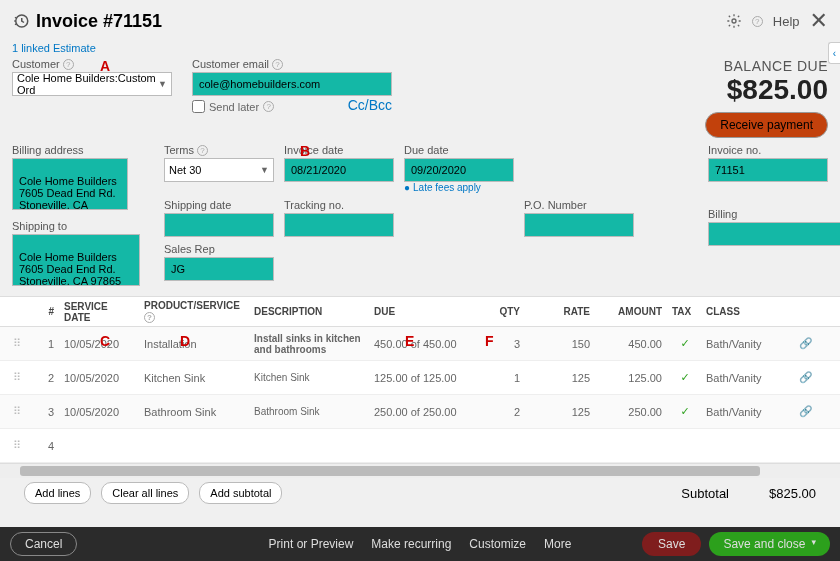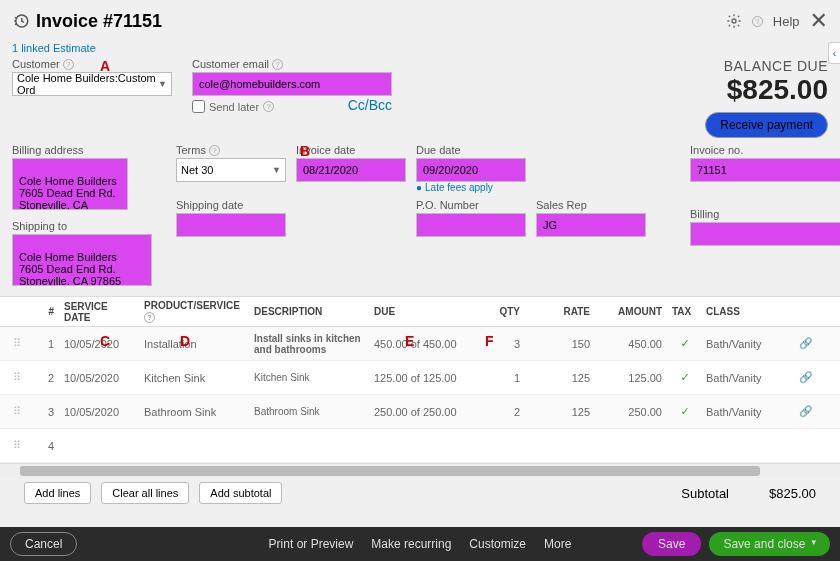--- a/index.html
+++ b/index.html
@@ -9,57 +9,57 @@
 .header-title svg { width: 18px; height: 18px; }
 .header-right { margin-left: auto; display: flex; align-items: center; gap: 10px; color: #555; font-size: 13px; }
 .header-right .close { font-size: 22px; font-weight: 300; cursor: pointer; }
 .linked { color: #0077c5; font-size: 11px; padding: 0 12px; cursor: pointer; }
 .ann { color: #c00; font-size: 14px; font-weight: bold; position: absolute; pointer-events: none; }
 .row1 { display: flex; padding: 4px 12px 0 12px; gap: 20px; }
 .col { display: flex; flex-direction: column; }
 .lbl { font-size: 11px; color: #555; margin-bottom: 2px; display: flex; align-items: center; gap: 3px; }
 .sel { height: 24px; border: 1px solid #bbb; background: #fff; font-size: 11px; padding: 0 4px; display: flex; align-items: center; justify-content: space-between; }
 .sel .caret { font-size: 9px; color: #666; }
-.inp { height: 24px; border: 1px solid #bbb; background: #d946ef; font-size: 11px; padding: 0 6px; }
+.inp { height: 24px; border: 1px solid #bbb; background: #14b8a6; font-size: 11px; padding: 0 6px; }
 textarea.inp { height: 52px; padding: 16px 6px; resize: none; font-family: inherit; }
 .balance { text-align: right; margin-left: auto; }
 .balance .lab { font-size: 14px; color: #555; letter-spacing: 0.5px; }
 .balance .amt { font-size: 28px; font-weight: bold; color: #222; }
-.btn-outline { border: 1px solid #999; border-radius: 14px; padding: 5px 14px; font-size: 12px; background: #1d4ed8; cursor: pointer; margin-top: 6px; }
+.btn-outline { border: 1px solid #999; border-radius: 14px; padding: 5px 14px; font-size: 12px; background: #c2410c; cursor: pointer; margin-top: 6px; }
 .send-later { display: flex; align-items: center; gap: 4px; font-size: 11px; color: #666; margin-top: 4px; }
 .ccbcc { color: #0077c5; font-size: 14px; cursor: pointer; }
 .section2 { display: flex; padding: 6px 12px; gap: 24px; }
 .left-addr { display: flex; flex-direction: column; gap: 10px; }
 .middle-fields { flex: 1; display: grid; grid-template-columns: repeat(4, 110px); grid-auto-rows: auto; gap: 6px 10px; align-content: start; }
-.right-fields { display: flex; flex-direction: column; gap: 4px; width: 120px; align-items: center; }
+.right-fields { display: flex; flex-direction: column; gap: 4px; width: 120px; }
 .late-fees { color: #0077c5; font-size: 10px; display: flex; align-items: center; gap: 3px; }
 .late-fees::before { content: "●"; color: #0077c5; }
 .loc-wrap { display: flex; }
 .loc-wrap .inp { flex: 1; }
 .table-wrap { background: #fff; margin-top: 4px; border-top: 1px solid #ddd; border-bottom: 1px solid #ddd; }
 .thead, .trow { display: grid; grid-template-columns: 34px 26px 80px 110px 120px 100px 56px 70px 72px 34px 84px 40px; align-items: center; font-size: 11px; }
 .thead { font-weight: bold; color: #444; height: 30px; border-bottom: 1px solid #ddd; text-transform: uppercase; font-size: 10px; }
 .thead > div, .trow > div { padding: 0 4px; }
 .trow { height: 34px; border-bottom: 1px solid #eee; color: #666; }
 .trow:nth-child(odd) { background: #fafafa; }
 .handle { color: #bbb; text-align: center; cursor: grab; }
 .num { text-align: right; padding-right: 6px !important; }
 .chk { color: #2ca01c; text-align: center; }
 .link-ic { color: #999; text-align: center; }
 .scroll-hint { height: 14px; background: #eee; display: flex; align-items: center; }
 .scroll-hint .thumb { height: 10px; background: #bbb; border-radius: 3px; margin-left: 20px; width: 740px; }
 .table-actions { display: flex; align-items: center; padding: 4px 24px; gap: 10px; }
-.btn-sm { border: 1px solid #bbb; border-radius: 3px; background: #fff; font-size: 11px; padding: 4px 10px; cursor: pointer; text-align: center; }
+.btn-sm { border: 1px solid #bbb; border-radius: 10px; background: #fff; font-size: 11px; padding: 4px 10px; cursor: pointer; text-align: center; }
 .subtotal { margin-left: auto; display: flex; gap: 40px; font-size: 13px; }
 .footer { position: absolute; bottom: 0; left: 0; right: 0; height: 34px; background: #2b2b2b; display: flex; align-items: center; padding: 0 10px; gap: 14px; color: #ddd; font-size: 12px; }
 .footer .cancel { border: 1px solid #888; border-radius: 14px; padding: 4px 14px; cursor: pointer; }
 .footer .mid { position: absolute; left: 50%; transform: translateX(-50%); display: flex; gap: 18px; }
 .footer .mid span { cursor: pointer; }
 .footer .right { margin-left: auto; display: flex; gap: 8px; align-items: center; }
-.footer .save { background: #a21caf; border-radius: 14px; padding: 5px 16px; cursor: pointer; }
+.footer .save { background: #7f1d1d; border-radius: 14px; padding: 5px 16px; cursor: pointer; }
 .footer .save-close { background: #2ca01c; border-radius: 14px; padding: 5px 14px; cursor: pointer; display: flex; align-items: flex-start; gap: 6px; }
 .footer .save-close::after { content: "▾"; font-size: 9px; }
 .qicon { display:inline-flex; width:11px; height:11px; border:1px solid #aaa; border-radius:50%; font-size:8px; align-items:center; justify-content:center; color:#aaa; }
 .side-tag { position:absolute; right:0; top:42px; width:12px; height:22px; background:#fff; border:1px solid #ccc; border-right:none; border-radius:3px 0 0 3px; display:flex; align-items:center; justify-content:center; font-size:10px; color:#0077c5; cursor:pointer; }
 </style>
 </head>
 <body>
 
 <div class="header">
   <div class="header-title">
@@ -125,21 +125,21 @@
 </div>
 
 <div class="section2">
   <div class="left-addr">
     <div class="col" style="width:116px;">
       <div class="lbl">Billing address</div>
       <textarea class="inp" style="">Cole Home Builders
 7605 Dead End Rd.
 Stoneville, CA 97865</textarea>
     </div>
-    <div class="col" style="width:140px;">
+    <div class="col" style="width:128px;">
       <div class="lbl">Shipping to</div>
       <textarea class="inp" style="">Cole Home Builders
 7605 Dead End Rd.
 Stoneville, CA 97865</textarea>
     </div>
   </div>
 
   <div class="middle-fields">
     <div class="col">
         <div class="lbl">
@@ -156,20 +156,24 @@
         <input class="inp" value="08/21/2020" style="">
       </div>
     <div class="col">
         <div class="lbl">Due date</div>
         <input class="inp" value="09/20/2020" style="">
         <div class="late-fees">Late fees apply</div>
       </div>
     <div></div>
     <div class="col">
         <div class="lbl">Shipping date</div>
+        <input class="inp" value="" style="">
+      </div>
+    <div class="col">
+        <div class="lbl">Tracking no.</div>
         <input class="inp" value="" style="">
       </div>
     <div></div>
     <div class="col">
         <div class="lbl">P.O. Number</div>
         <input class="inp" value="" style="">
       </div>
     <div class="col">
         <div class="lbl">Sales Rep</div>
         <input class="inp" value="JG" style="">

